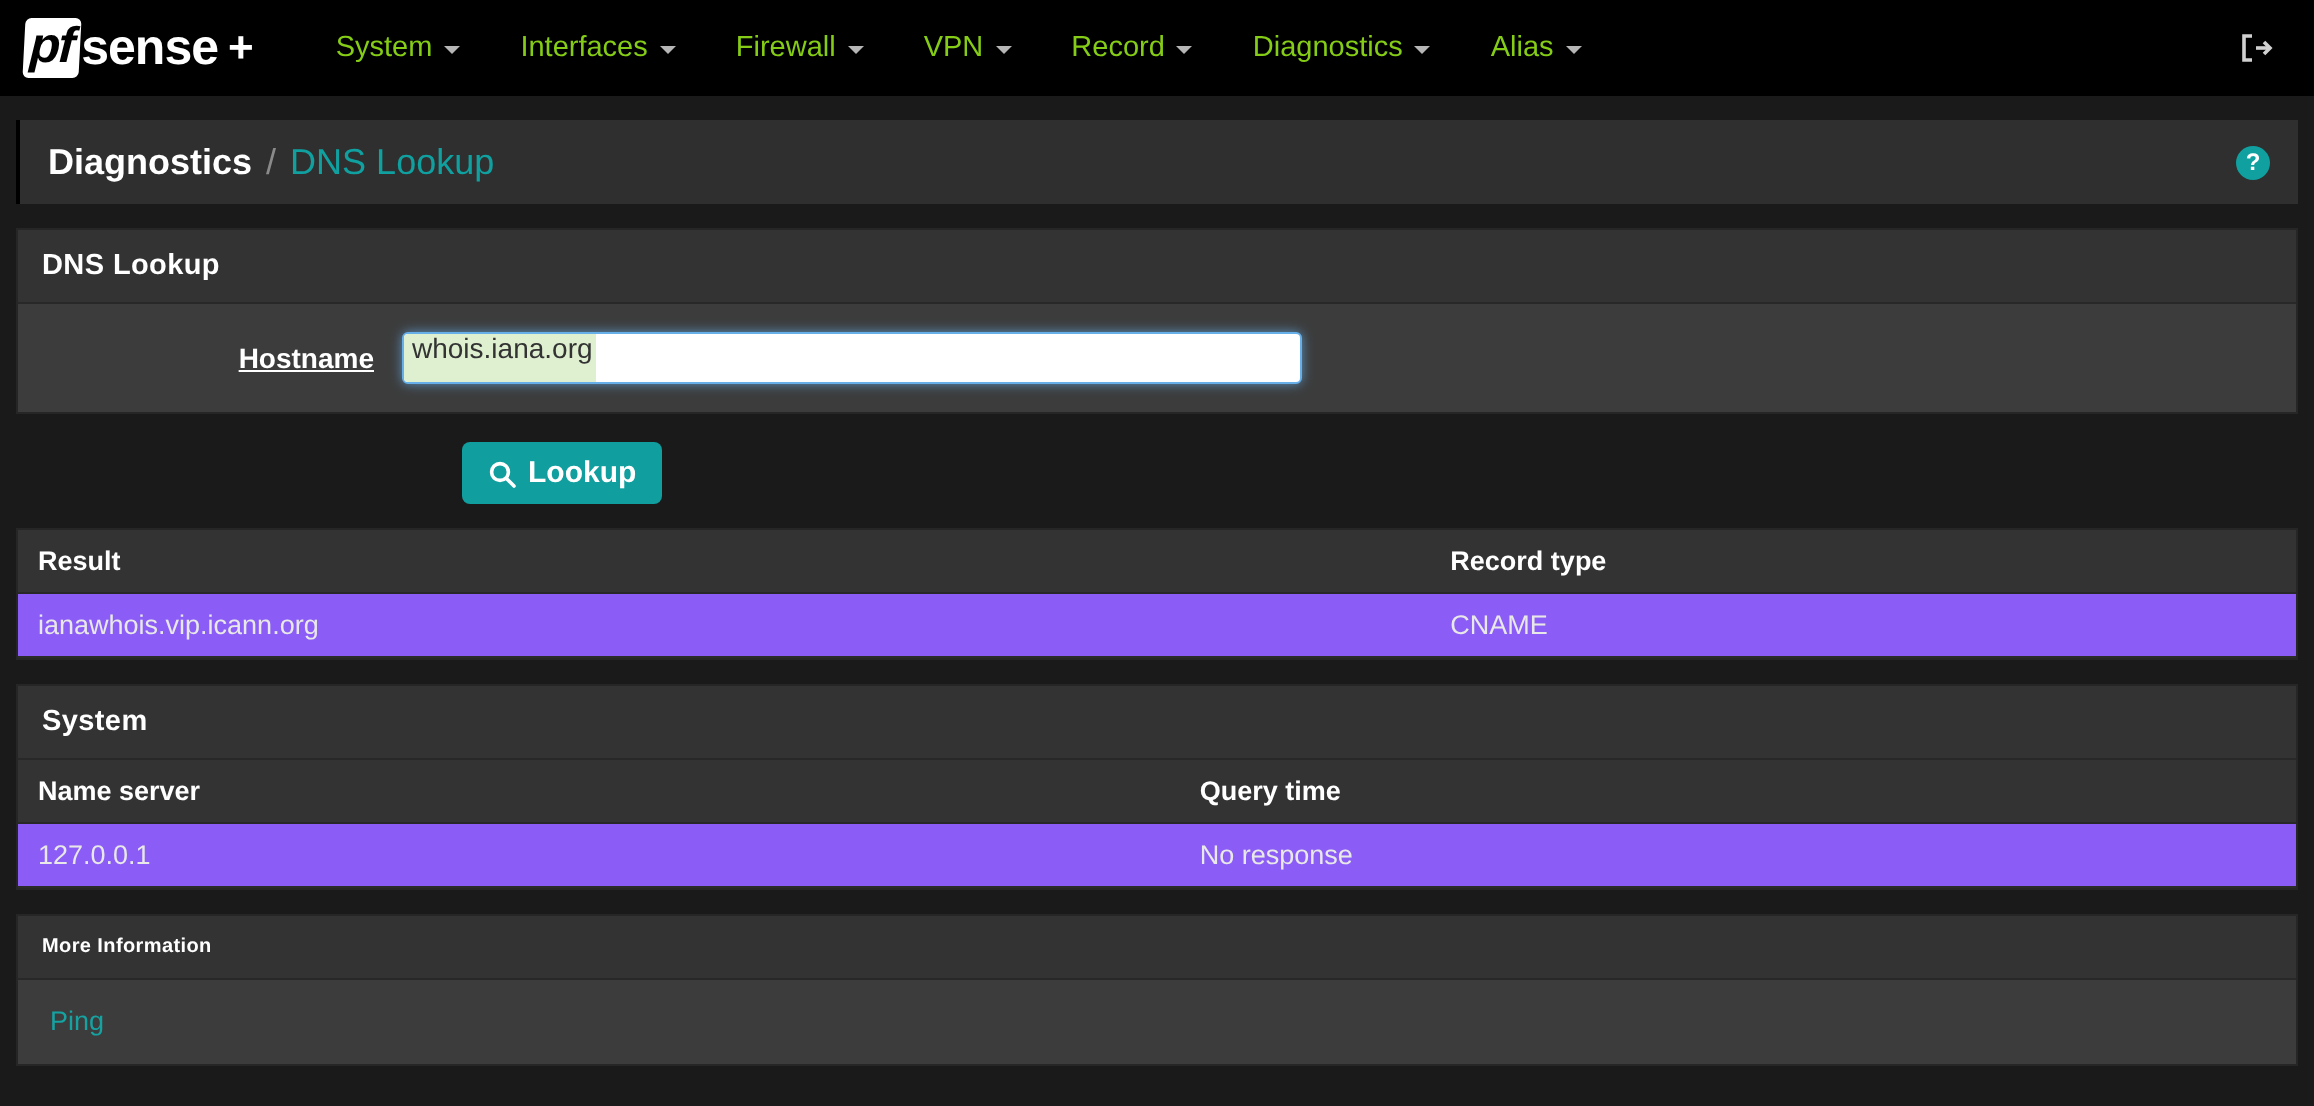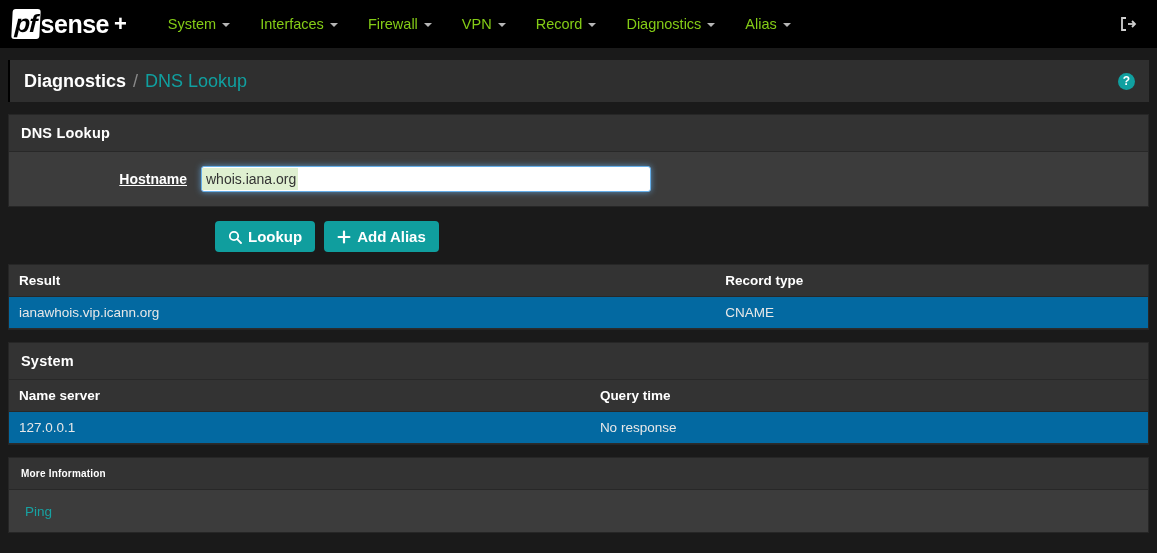--- a/index.html
+++ b/index.html
@@ -156,21 +156,21 @@
     box-shadow: 0 0 6px rgba(102,175,233,0.75);
     padding: 0;
     display: flex;
     align-items: center;
     font-size: 14px;
     color: #333333;
     overflow: hidden;
   }
   .hostname-value {
     background: #dff0d1;
-    padding: 3px 2px 3px 4px;
+    padding: 3px 2px 13px 4px;
     font-size: 14px;
     color: #333333;
     font-family: "Liberation Sans", sans-serif;
   }
 
   
   .button-row {
     display: flex;
     gap: 9px;
     margin-top: 14px;
@@ -183,39 +183,40 @@
     border-radius: 4px;
     font-size: 15px;
     font-weight: bold;
     padding: 8px 13px;
     cursor: pointer;
     display: flex;
     align-items: center;
     gap: 6px;
     font-family: "Liberation Sans", sans-serif;
     line-height: 1;
+    margin-left: 16px;
   }
   .btn svg { display: block; }
 
   
   table.tbl {
     width: 100%;
     border-collapse: collapse;
     font-size: 13.5px;
   }
   table.tbl th {
     background: #333333;
     color: #ffffff;
     font-weight: bold;
     text-align: left;
     padding: 8px 10px;
     border-bottom: 1px solid #282828;
   }
   table.tbl td {
-    background: #0369a1;
+    background: #8b5cf6;
     color: #e8e8e8;
     padding: 8px 10px;
     border-bottom: 1px solid #2b2b2b;
   }
   .col-a-results { width: 62%; }
   .col-a-timings { width: 51%; }
 
   
   .info-item {
     padding: 12px 12px 12px 16px;
@@ -305,28 +306,20 @@
 
   <div class="button-row">
     <button class="btn">
       <span>
         <svg width="14" height="14" viewBox="0 0 14 14" fill="none" stroke="#ffffff" stroke-width="1.8">
           <circle cx="6" cy="6" r="4.2"></circle>
           <path d="M9.2 9.2 L13 13" stroke-linecap="round"></path>
         </svg>
       </span>
       <span>Lookup</span>
-    </button>
-    <button class="btn">
-      <span>
-        <svg width="14" height="14" viewBox="0 0 14 14" fill="none" stroke="#ffffff" stroke-width="2.2">
-          <path d="M7 1.6 V12.4 M1.6 7 H12.4" stroke-linecap="round"></path>
-        </svg>
-      </span>
-      <span>Add Alias</span>
     </button>
   </div>
 
   <div class="panel">
     <table class="tbl">
       <thead>
         <tr>
           <th class="col-a-results">Result</th>
           <th>Record type</th>
         </tr>

